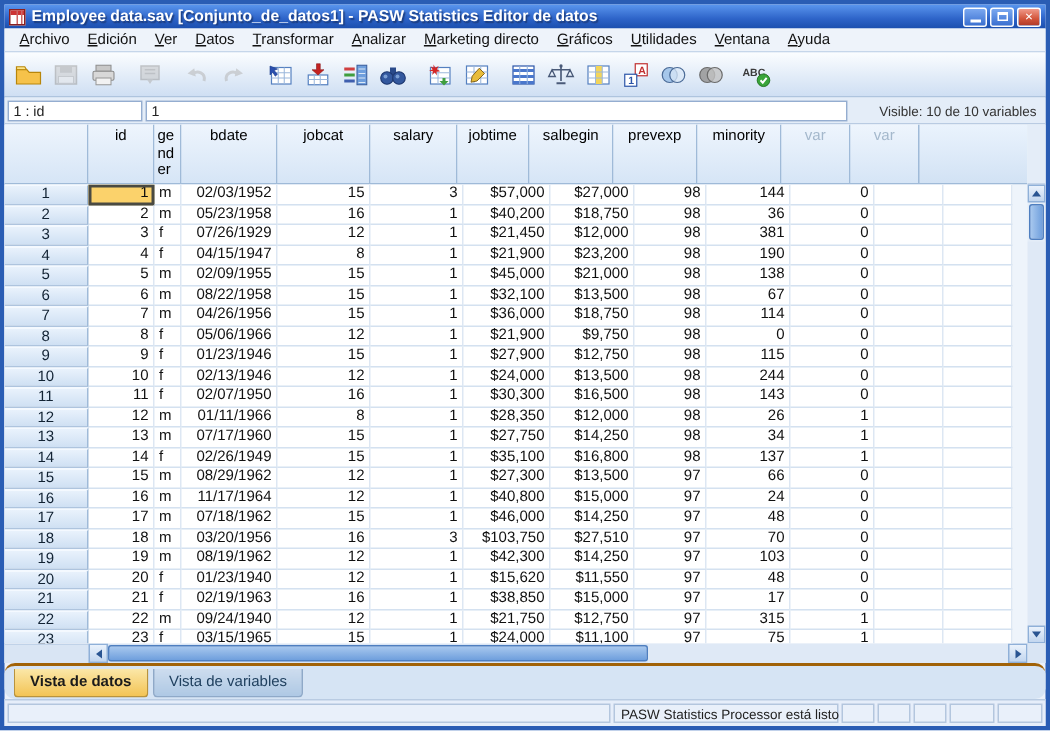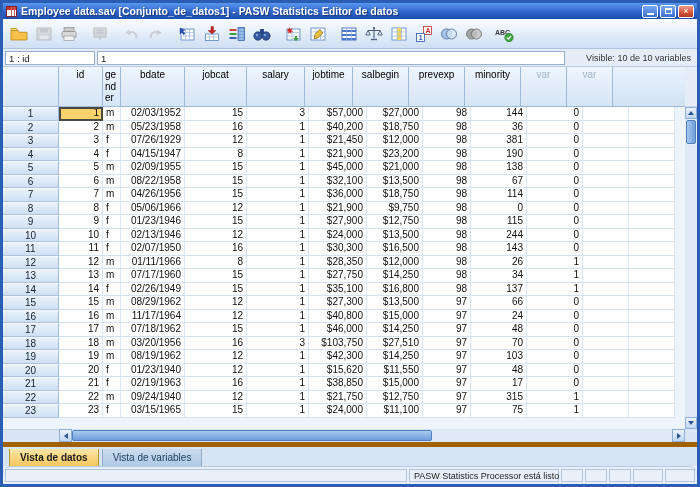--- a/index.html
+++ b/index.html
@@ -64,27 +64,27 @@
   .tri.left { border-top:3px solid transparent; border-bottom:3px solid transparent; border-right:4px solid #2a5592; }
   .tri.right { border-top:3px solid transparent; border-bottom:3px solid transparent; border-left:4px solid #2a5592; }
   .hscrollbar { height:13px; flex:0 0 auto; background:#d9e5f4; display:flex; align-items:stretch; }
   .hs-lead { width:56px; background:#d9e5f4; border-top:1px solid #c0d2e8; }
   .hbtn { width:13px; background:linear-gradient(#eaf2fc,#c2d6ef); border:1px solid #8fb0d8; display:flex; align-items:center; justify-content:center; }
   .hthumb { width:360px; background:linear-gradient(#9fc2ec,#higher 0,#6f9fdd); background:linear-gradient(#a8c8ee,#6f9fdd); border:1px solid #4f7fc0; border-radius:2px; margin:1px 0; }
   .htrack { flex:1; background:#dfe9f6; }
   .hs-corner { width:12px; background:#d9e5f4; }
 
   
-  .tabbar { height:24px; background:#d6e4f4; border-top:5px solid #a16207; display:flex; align-items:flex-start; padding:2px 1px 0 6px; gap:3px; flex:0 0 auto; }
+  .tabbar { height:24px; background:#d6e4f4; border-top:2px solid #a16207; display:flex; align-items:flex-start; padding:2px 1px 0 6px; gap:3px; flex:0 0 auto;border-radius:7px; }
   .tab { font-size:10px; padding:3px 10px 4px; border:1px solid #8fa9c8; border-radius:0 0 3px 3px; border-top:none; }
   .tab.active { background:linear-gradient(#fbe7a8,#f3c455); font-weight:bold; color:#1a1a1a; border-color:#b8933e; }
   .tab.inactive { background:linear-gradient(#cddcee,#aec8e4); color:#20405f; }
 
   
-  .statusbar { height:18px; background:#e6eefa; border-top:1px solid #b9cbe2; display:flex; align-items:stretch; padding:2px 2px; gap:2px; flex:0 0 auto;border-radius:8px; }
+  .statusbar { height:18px; background:#e6eefa; border-top:1px solid #b9cbe2; display:flex; align-items:stretch; padding:2px 2px; gap:2px; flex:0 0 auto; }
   .spane { border:1px solid #b3c6de; background:#e9f0fa; }
   .spane.main { flex:1; }
   .spane.msg { width:150px; font-size:9px; color:#222; line-height:12px; padding:0 4px; white-space:nowrap; }
   .sp1 { width:22px; } .sp2 { width:22px; } .sp3 { width:22px; } .sp4 { width:30px; } .sp5 { width:30px; }
 </style>
 </head>
 <body>
 
 <div class="window">
 
@@ -95,20 +95,33 @@
       <span class="wbtn min">
           <span class="minglyph"></span>
         </span>
       <span class="wbtn max">
           <span class="maxglyph"></span>
         </span>
       <span class="wbtn close">×</span>
     </span>
   </div>
 
+  <div class="menubar">
+      <span class="menu-item">Archivo</span>
+      <span class="menu-item">Edición</span>
+      <span class="menu-item">Ver</span>
+      <span class="menu-item">Datos</span>
+      <span class="menu-item">Transformar</span>
+      <span class="menu-item">Analizar</span>
+      <span class="menu-item">Marketing directo</span>
+      <span class="menu-item">Gráficos</span>
+      <span class="menu-item">Utilidades</span>
+      <span class="menu-item">Ventana</span>
+      <span class="menu-item">Ayuda</span>
+    </div>
 
   <div class="toolbar">
     <div class="tbtn">
       <svg width="20" height="18" viewBox="0 0 20 18">
           <path d="M2 5.5V3.5h5.5l1.2 2z" fill="#fce48a" stroke="#b8860b" stroke-width="0.8"></path>
           <path d="M2 5.5h7l1.5 1.8H18V15H2z" fill="#f6c24a" stroke="#b8860b" stroke-width="0.8"></path>
         </svg>
     </div>
     <div class="tbtn dim">
       <svg width="20" height="18" viewBox="0 0 20 18">

